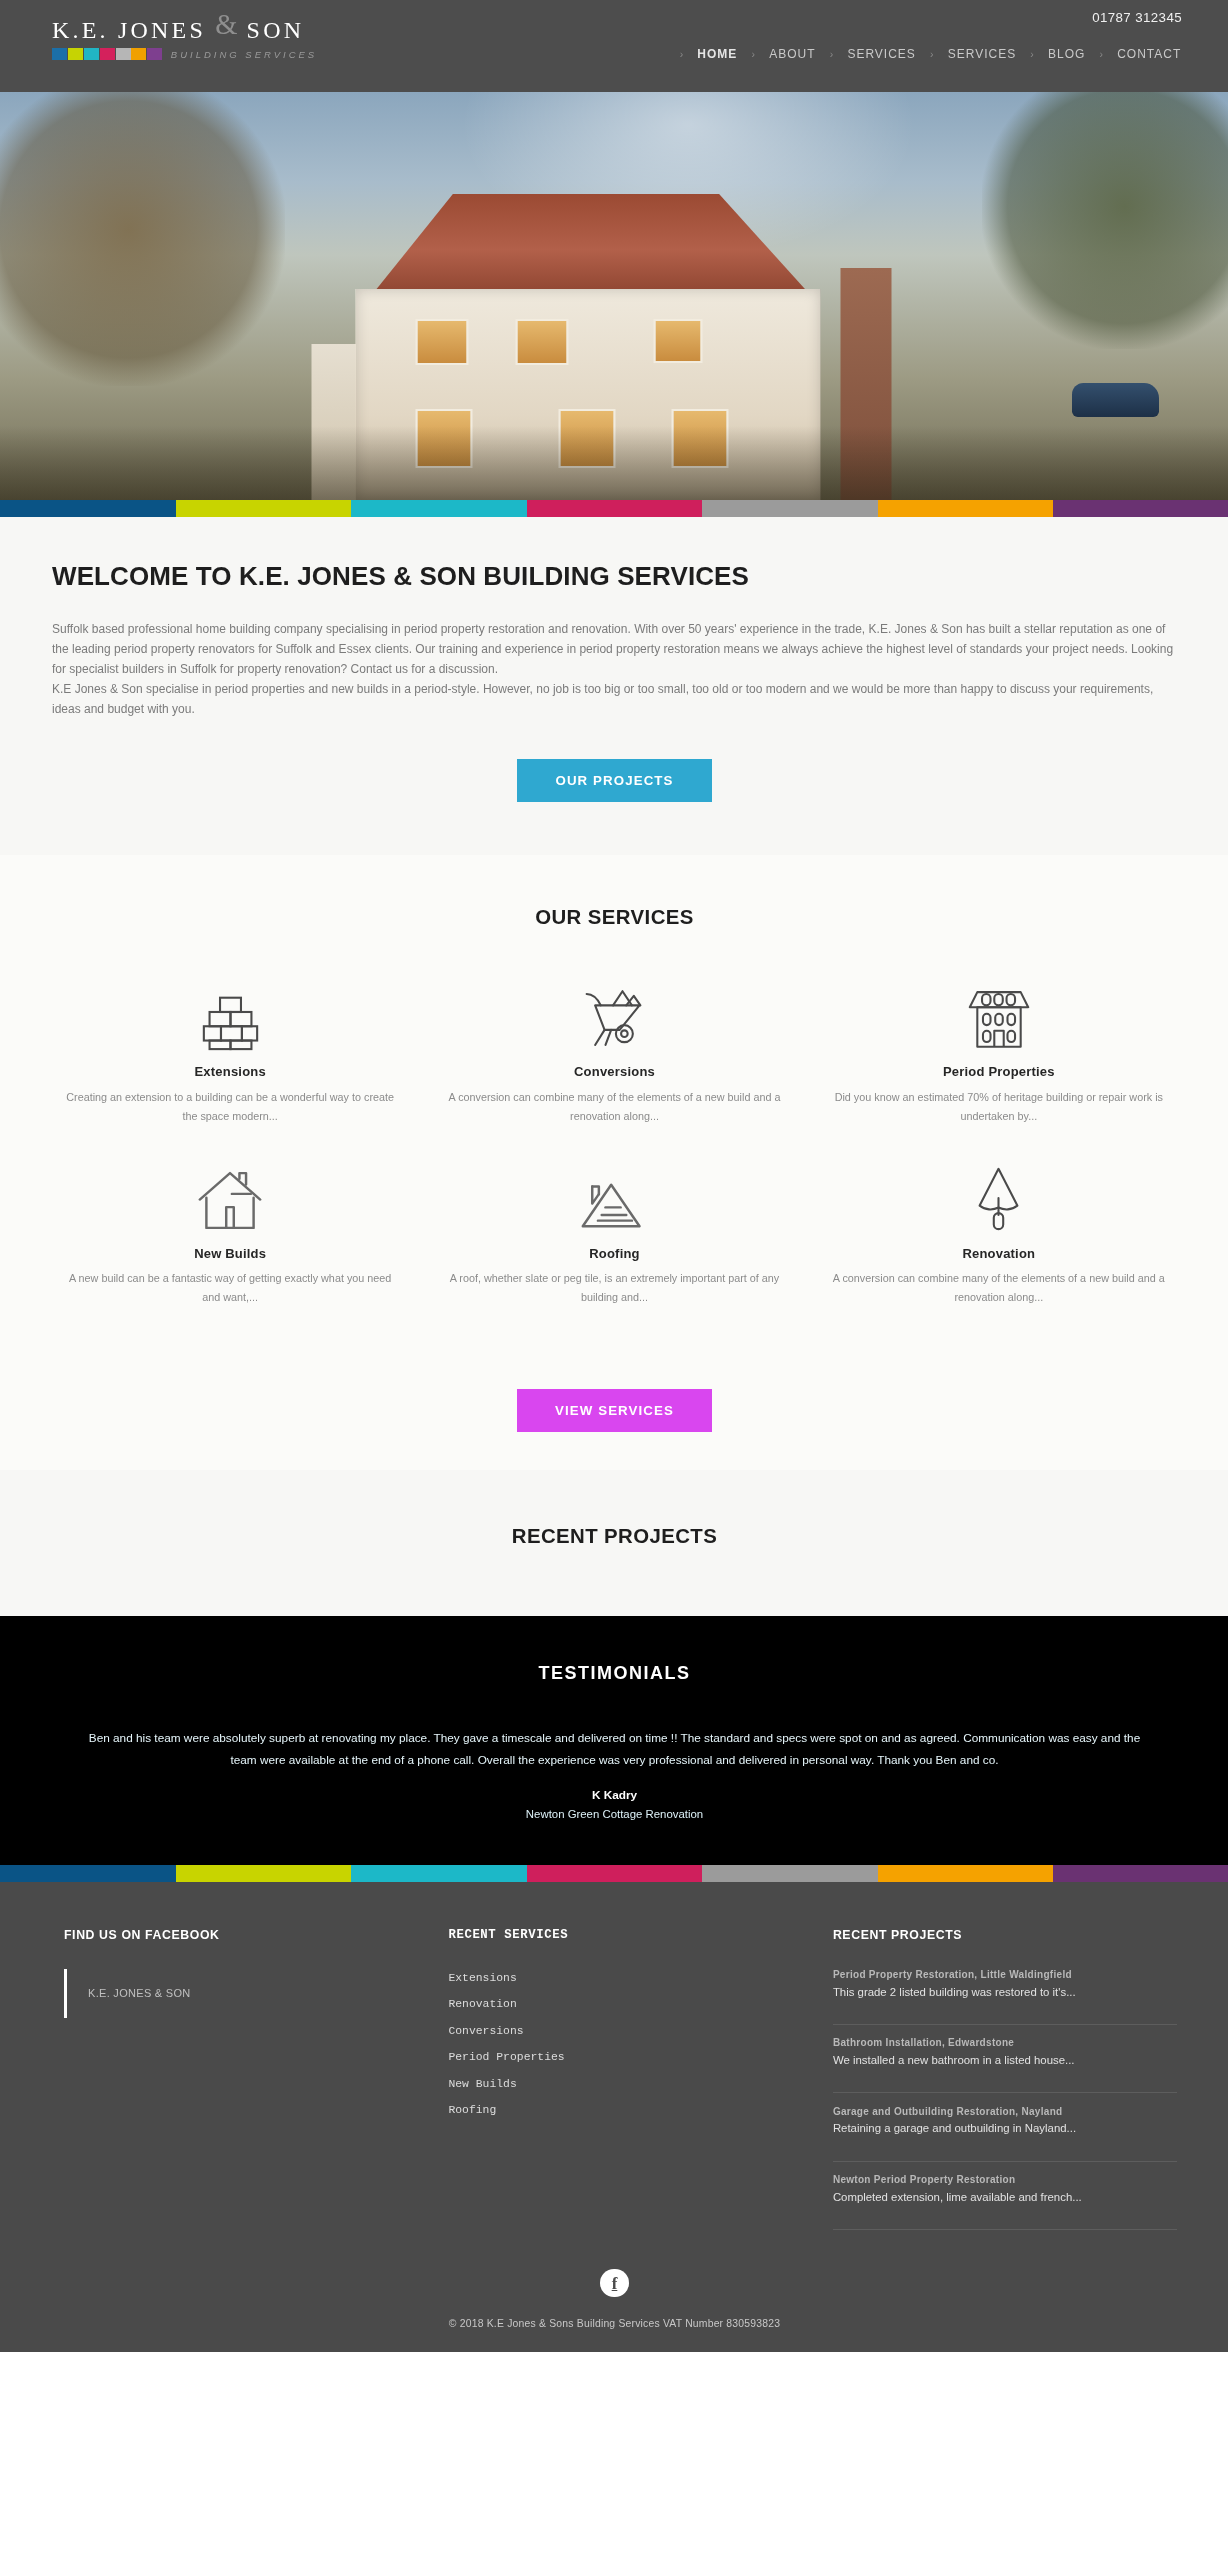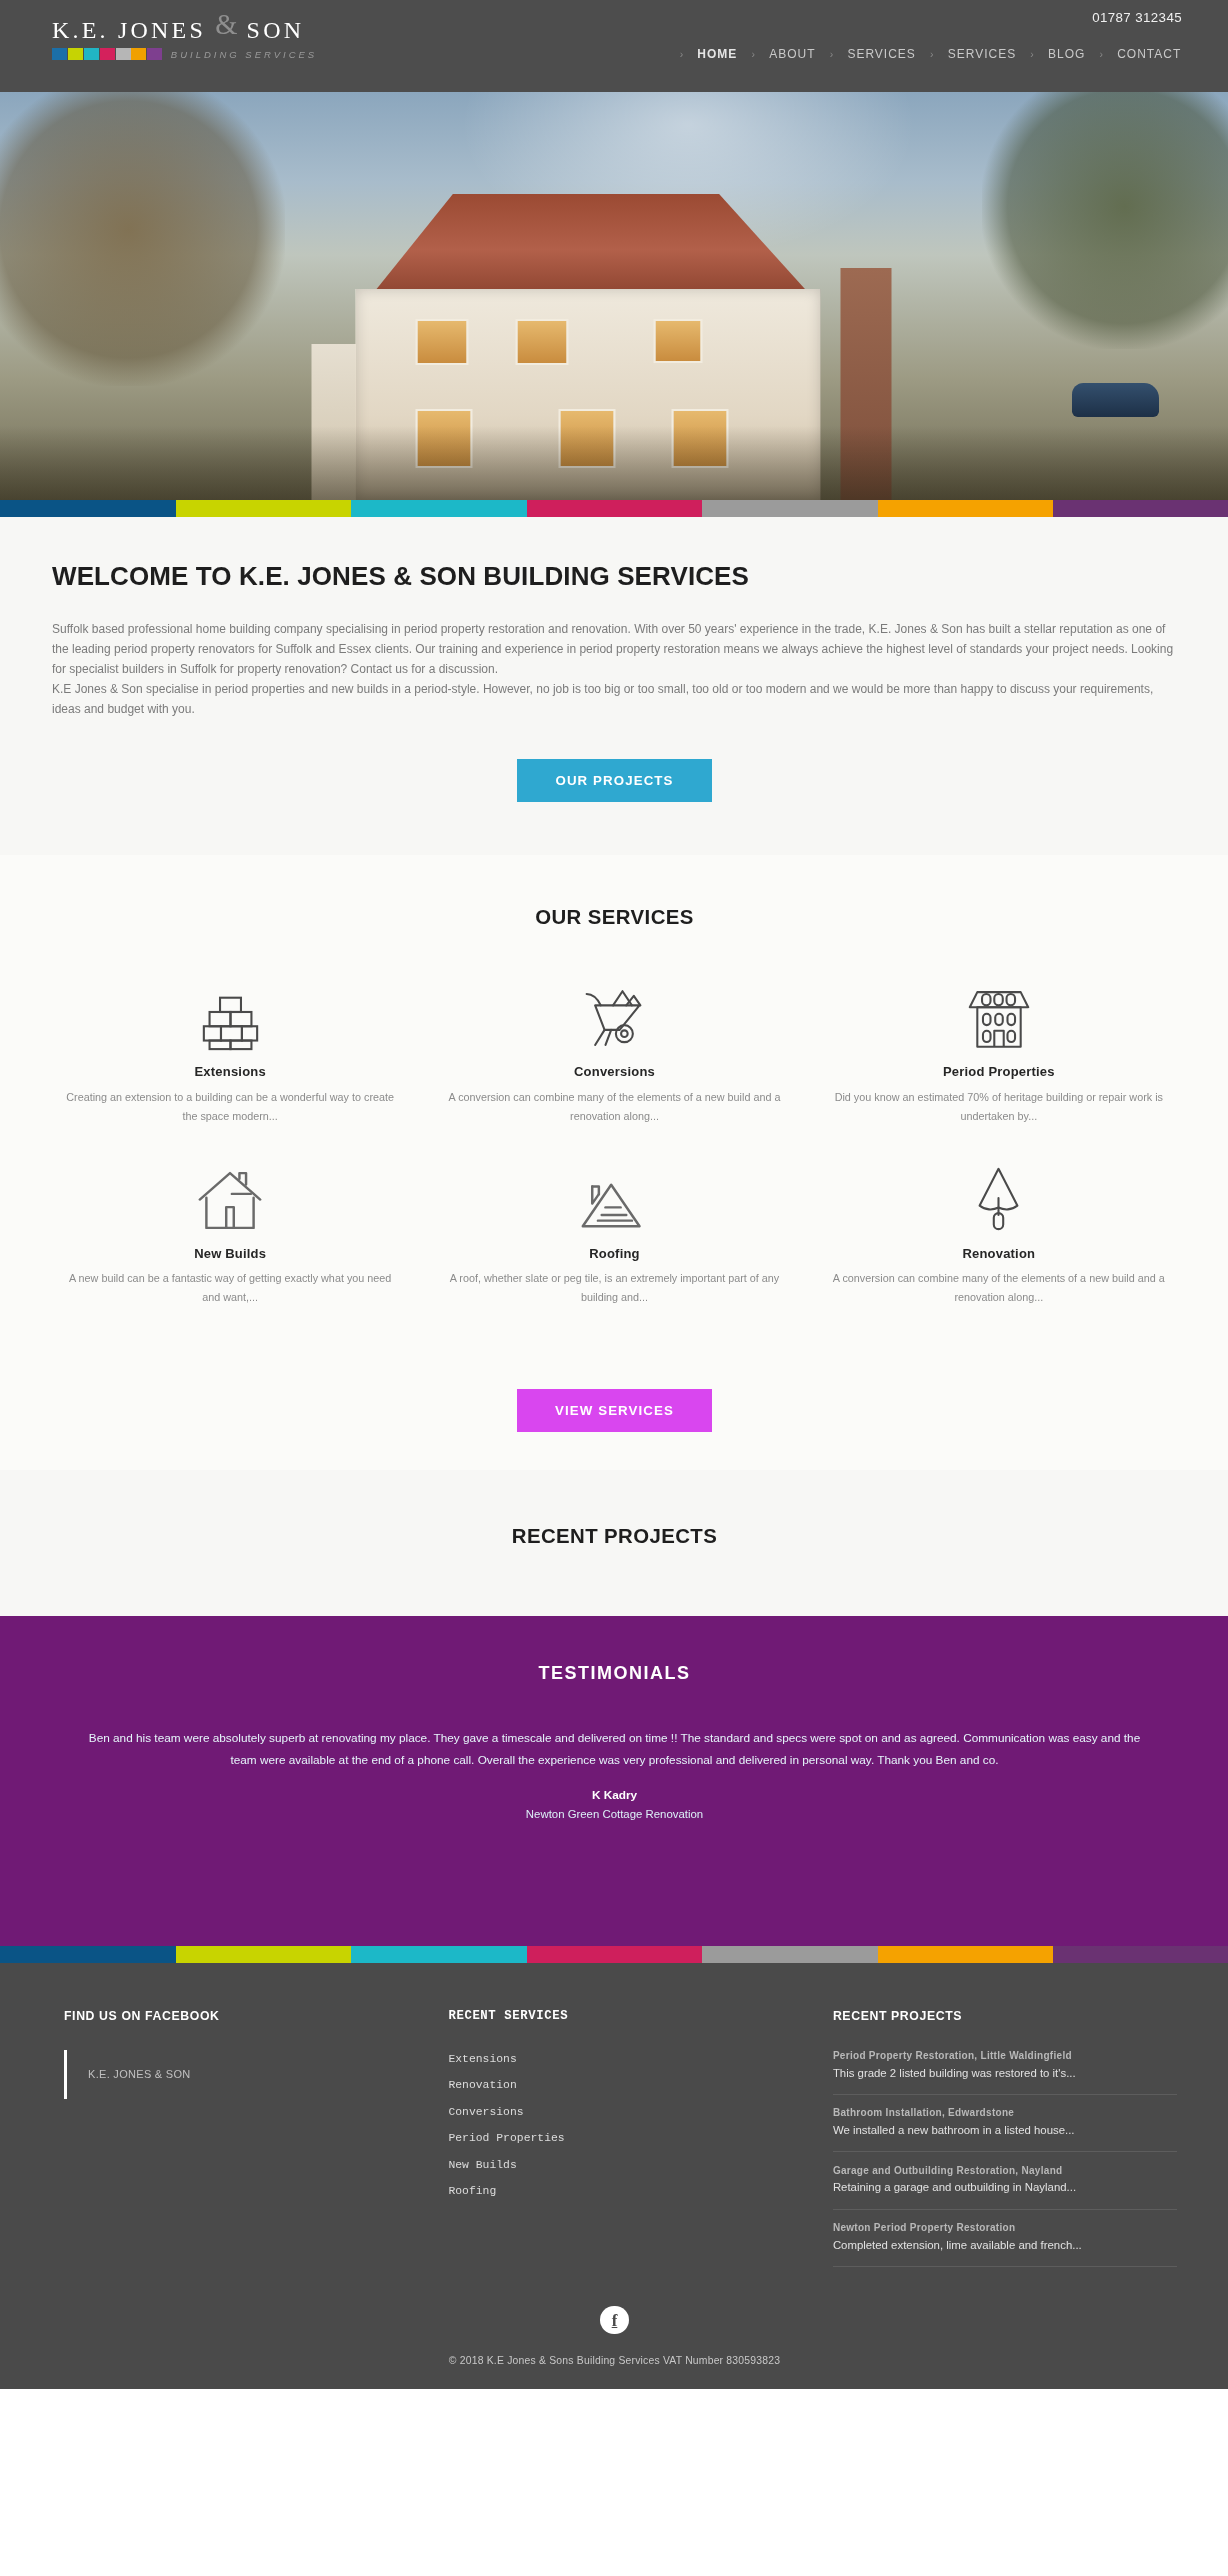--- a/index.html
+++ b/index.html
@@ -214,23 +214,23 @@
   .svc-btn-wrap { text-align: center; margin-top: 26.6px; }
 
   
   .recent {
     background: #f7f7f5;
     padding: 55px 0 68px 0;
   }
 
   
   .testi {
-    background: #701a75;
+    background: #000000;
     padding: 47px 82px 0 82px;
-    height: 330px;
+    height: 249px;
   }
   .testi h2 {
     text-align: center;
     color: #ffffff;
     font-size: 18px;
     font-weight: bold;
     letter-spacing: 1.5px;
     margin-bottom: 44px;
   }
   .testi .quote {
@@ -279,21 +279,21 @@
     align-items: center;
   }
   .fb-box span { color: #c0c0c0; font-size: 11px; letter-spacing: 0.3px; }
   .f-links { list-style: none; }
   .f-links li { margin-bottom: 9.5px; }
   .f-links a {
     color: #dcdcdc;
     font-size: 11.4px;
     text-decoration: none;
   }
-  .f-proj { padding-bottom: 13px; margin-bottom: 12.3px; border-bottom: 0.9px solid #5d5d5d; }
+  .f-proj { padding-bottom: 24px; margin-bottom: 12.3px; border-bottom: 0.9px solid #5d5d5d; }
   .f-proj:last-child { border-bottom: 0.9px solid #5d5d5d; }
   .f-proj .t {
     color: #b9b9b9;
     font-size: 10px;
     font-weight: bold;
     letter-spacing: 0.3px;
     margin-bottom: 4.7px;
   }
   .f-proj .d { color: #e2e2e2; font-size: 11.4px; line-height: 1.35; }
 

